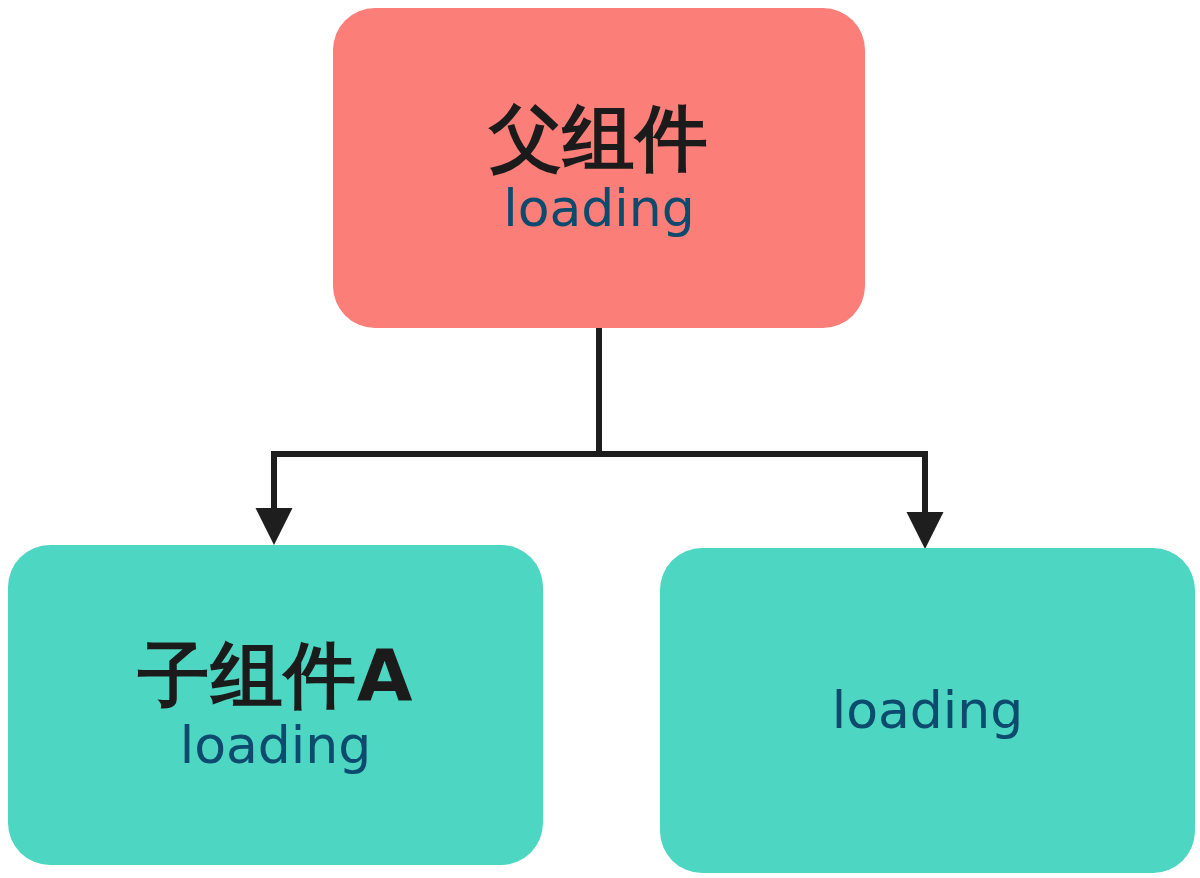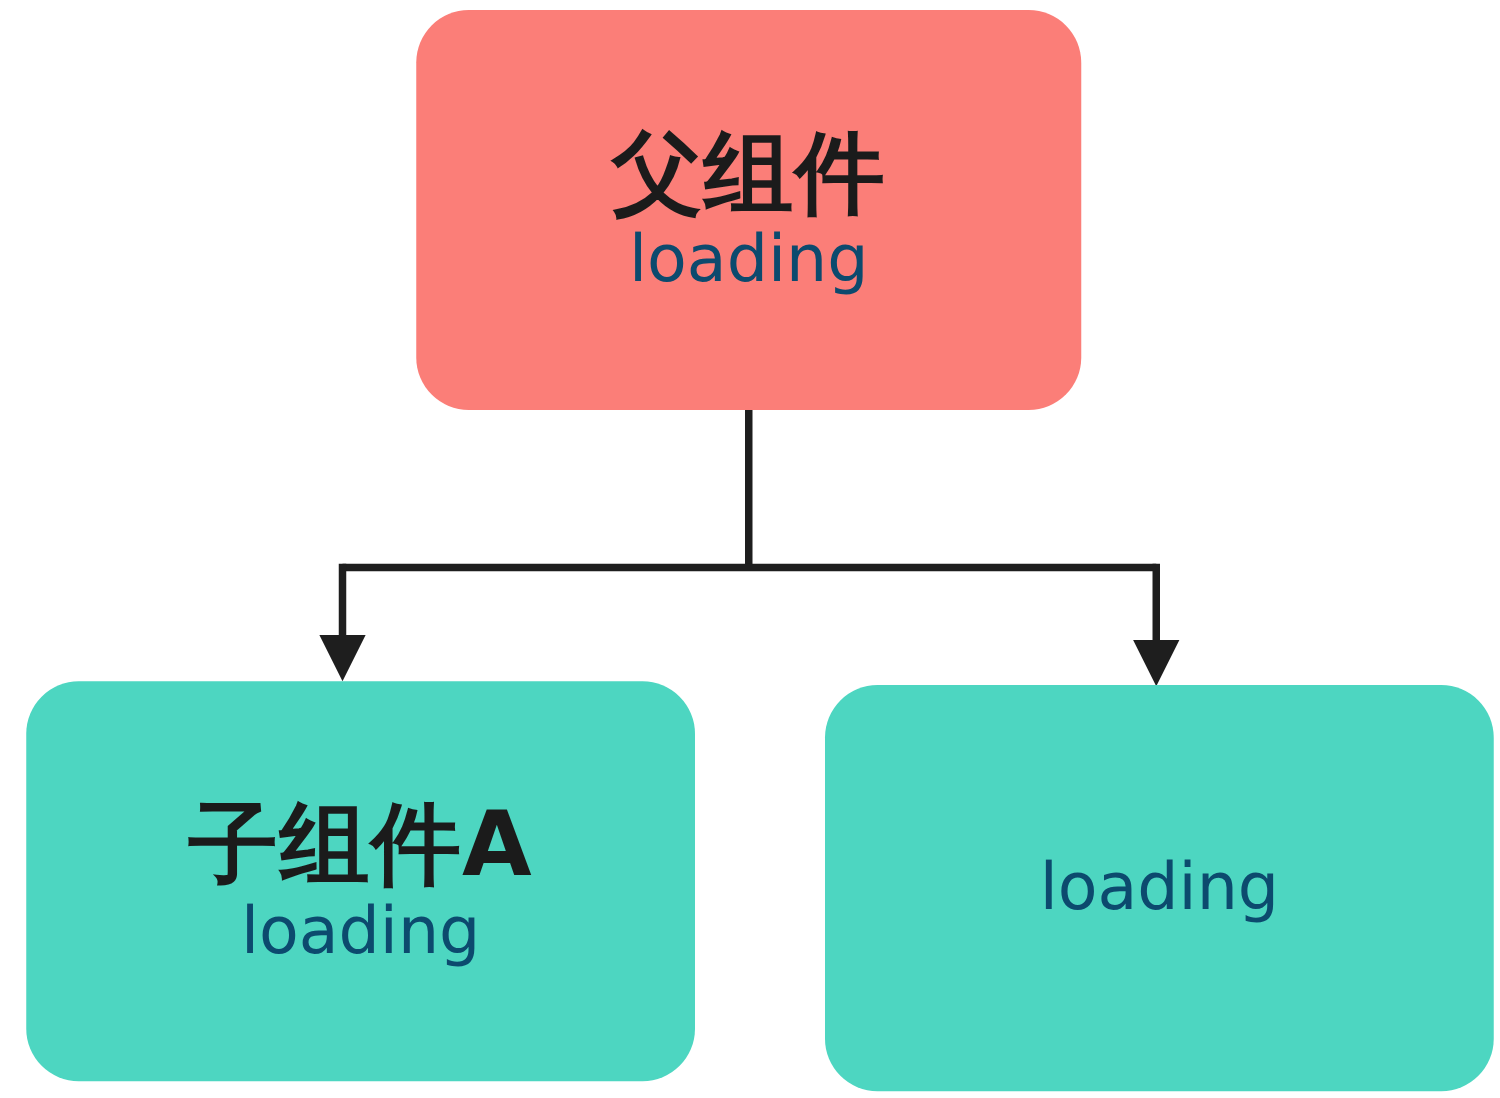--- a/index.html
+++ b/index.html
@@ -33,21 +33,21 @@
     gap: 4px;
     text-align: center;
   }
   .node-parent {
     left: 333px;
     top: 8px;
     width: 532px;
     height: 320px;
   }
   .node-child-a {
-    left: 21px;
+    left: 8px;
     top: 545px;
     width: 535px;
     height: 320px;
   }
   .node-child-b {
     left: 660px;
     top: 548px;
     width: 535px;
     height: 325px;
   }

